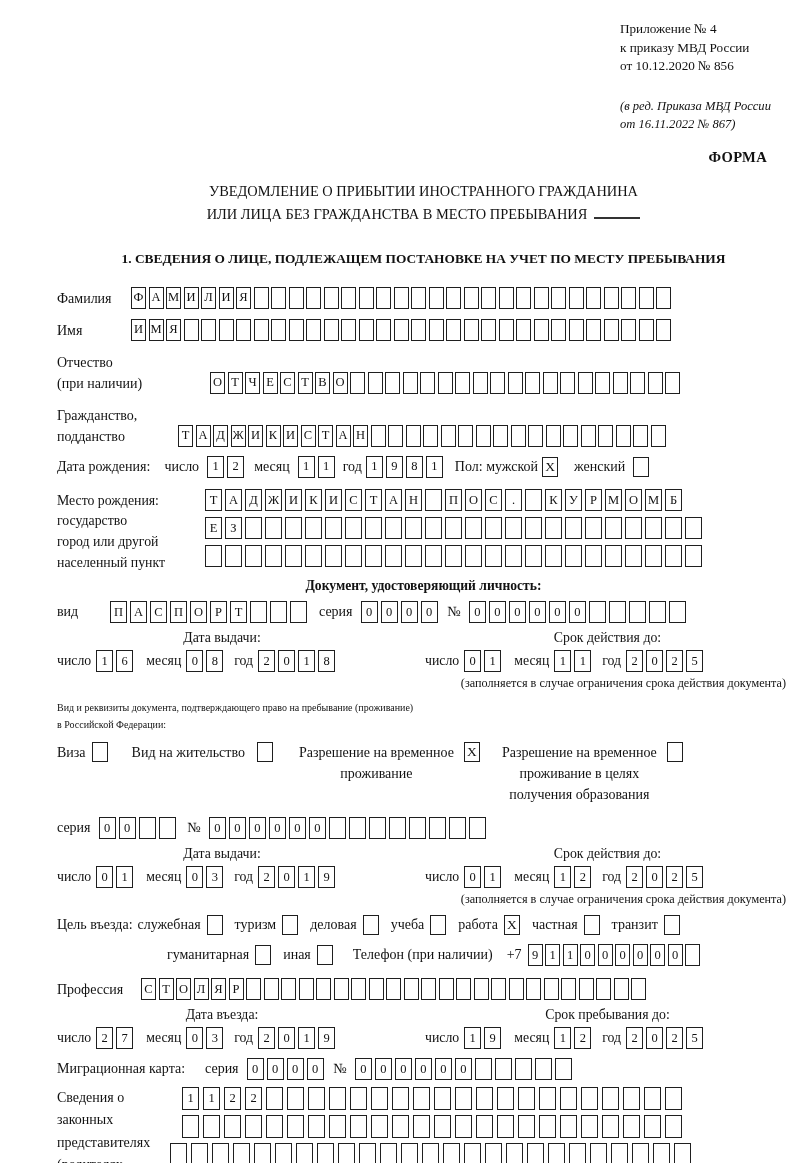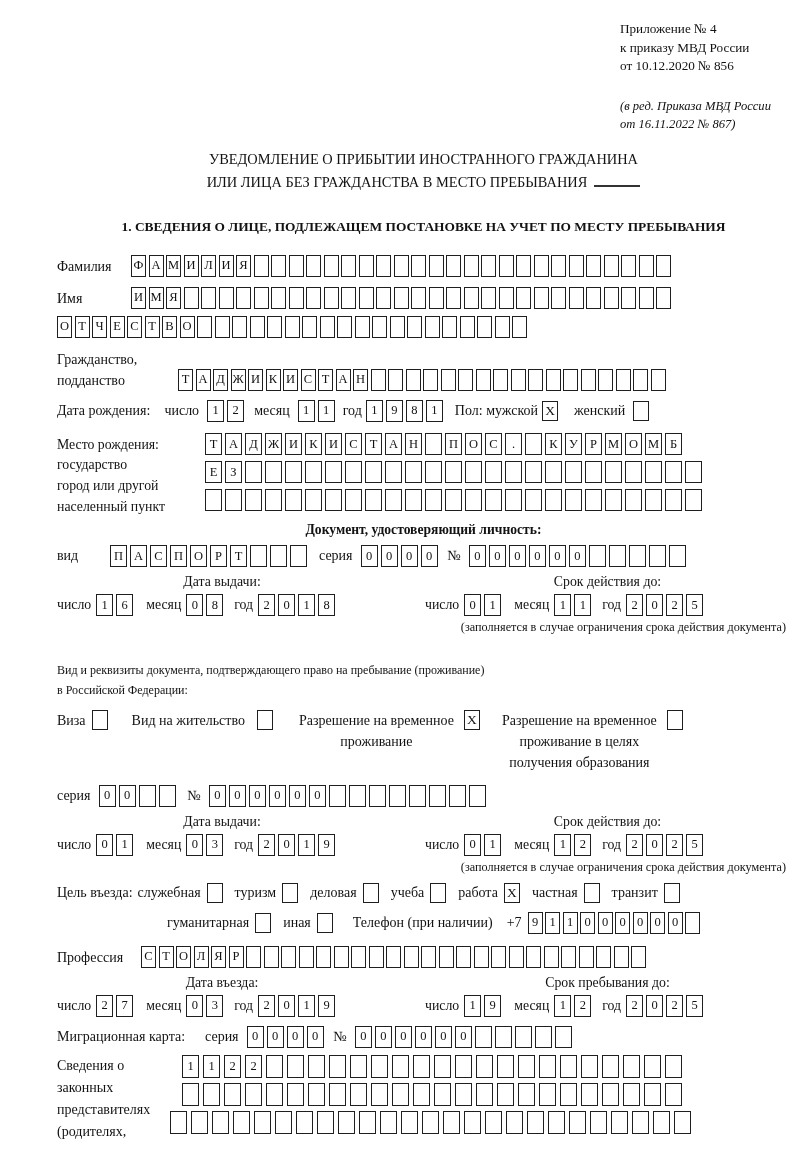--- a/index.html
+++ b/index.html
@@ -34,21 +34,21 @@
   .doc-heading { text-align:center; font-weight:bold; font-size:13.6px; margin:5px 0 7px; }
 
   .dates-row { display:flex; margin-top:9px; }
   .date-col { display:flex; flex-direction:column; }
   .date-col.left { width:330px; flex:none; }
   .date-col.right { flex:1; padding-left:38px; }
   .date-title { font-size:13.8px; text-align:center; margin-bottom:4px; }
   .date-line { display:flex; align-items:center; gap:5px; font-size:13.8px; }
   .fill-note { text-align:right; font-size:12.2px; margin-top:4px; padding-right:4px; }
 
-  .intro { font-size:12px; line-height:1.65; margin-top:26px; }
+  .intro { font-size:10px; line-height:1.65; margin-top:9px; }
   .res-options { display:flex; align-items:flex-start; margin-top:9px; font-size:14px; margin-bottom:10px; }
   .res-opt { display:flex; align-items:flex-start; }
   .res-opt .res-label { text-align:center; line-height:1.5; }
 
   .opts { display:flex; align-items:center; }
   .opts .opt-label { margin:0 6px 0 12px; }
   .opts .opt-label:first-child { margin-left:5px; }
 
   .reps { display:flex; margin-top:2px; }
   .reps-labels { width:125px; font-size:14px; line-height:1.58; flex:none; }
@@ -67,20 +67,21 @@
   <div class="ref-block">
     <div>Приложение № 4</div>
     <div>к приказу МВД России</div>
     <div>от 10.12.2020 № 856</div>
     <div class="amendment">
       <div>(в ред. Приказа МВД России</div>
       <div>от 16.11.2022 № 867)</div>
     </div>
   </div>
 
+  <div class="forma">ФОРМА</div>
 
   <div class="title">
     <div>УВЕДОМЛЕНИЕ О ПРИБЫТИИ ИНОСТРАННОГО ГРАЖДАНИНА</div>
     <div>
       <span>ИЛИ ЛИЦА БЕЗ ГРАЖДАНСТВА В МЕСТО ПРЕБЫВАНИЯ</span><span class="blank-line"></span>
     </div>
   </div>
 
   <div class="sec-heading">1. СВЕДЕНИЯ О ЛИЦЕ, ПОДЛЕЖАЩЕМ ПОСТАНОВКЕ НА УЧЕТ ПО МЕСТУ ПРЕБЫВАНИЯ</div>
 
@@ -154,20 +155,24 @@
           <span class="cell"></span>
           <span class="cell"></span>
           <span class="cell"></span>
           <span class="cell"></span>
           <span class="cell"></span>
           <span class="cell"></span>
         </div>
     </div>
 
     <div class="frow">
+      <div class="flabel" style="width:153px">
+        <div>Отчество</div>
+        <div>(при наличии)</div>
+      </div>
       <div class="boxes">
           <span class="cell">О</span>
           <span class="cell">Т</span>
           <span class="cell">Ч</span>
           <span class="cell">Е</span>
           <span class="cell">С</span>
           <span class="cell">Т</span>
           <span class="cell">В</span>
           <span class="cell">О</span>
           <span class="cell"></span>

